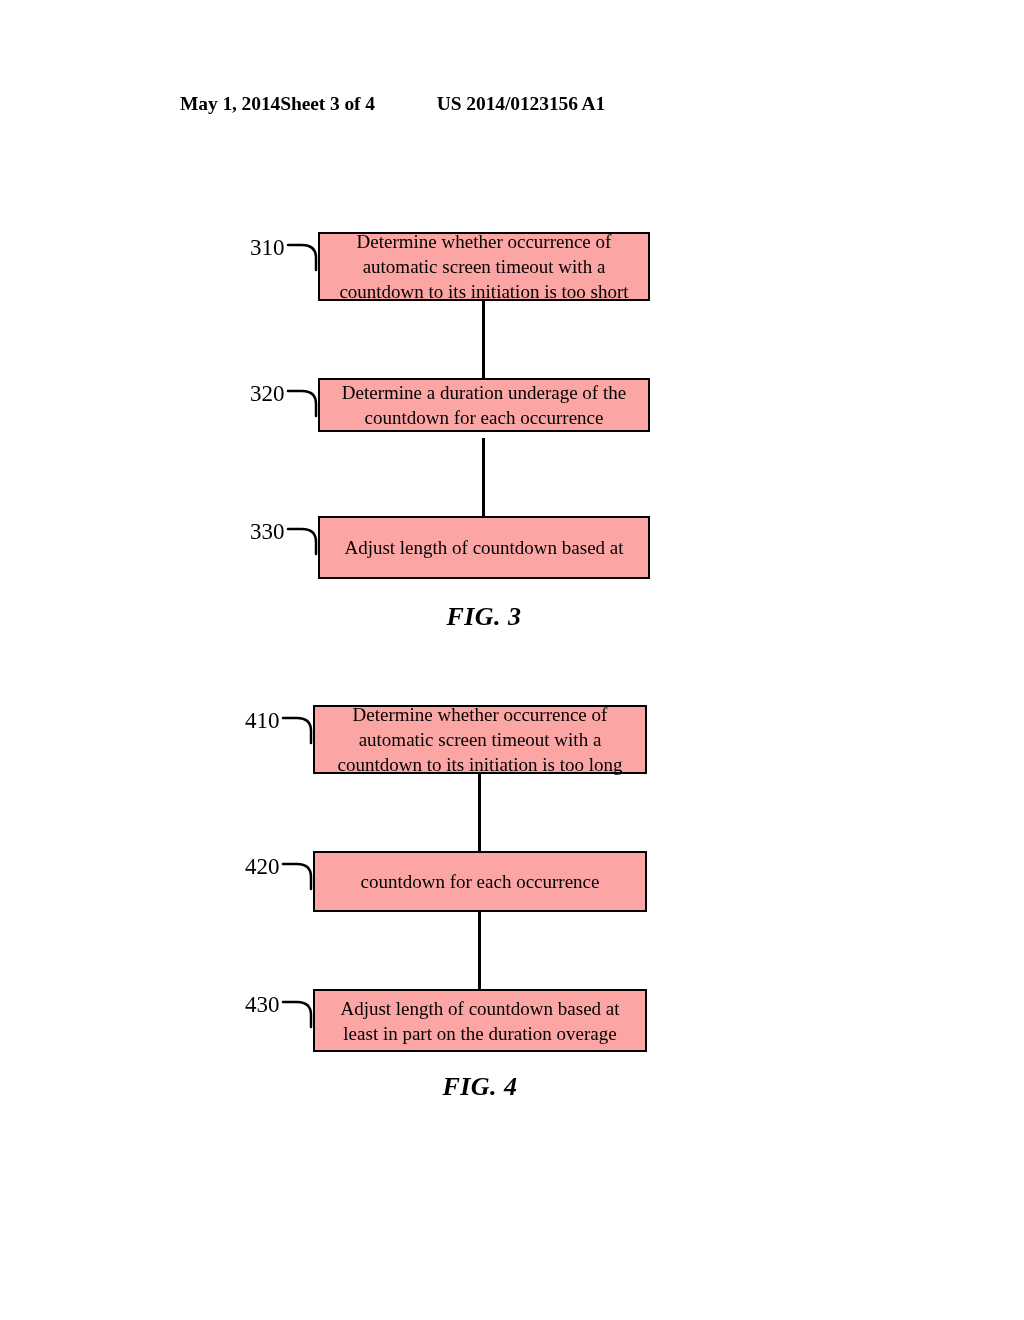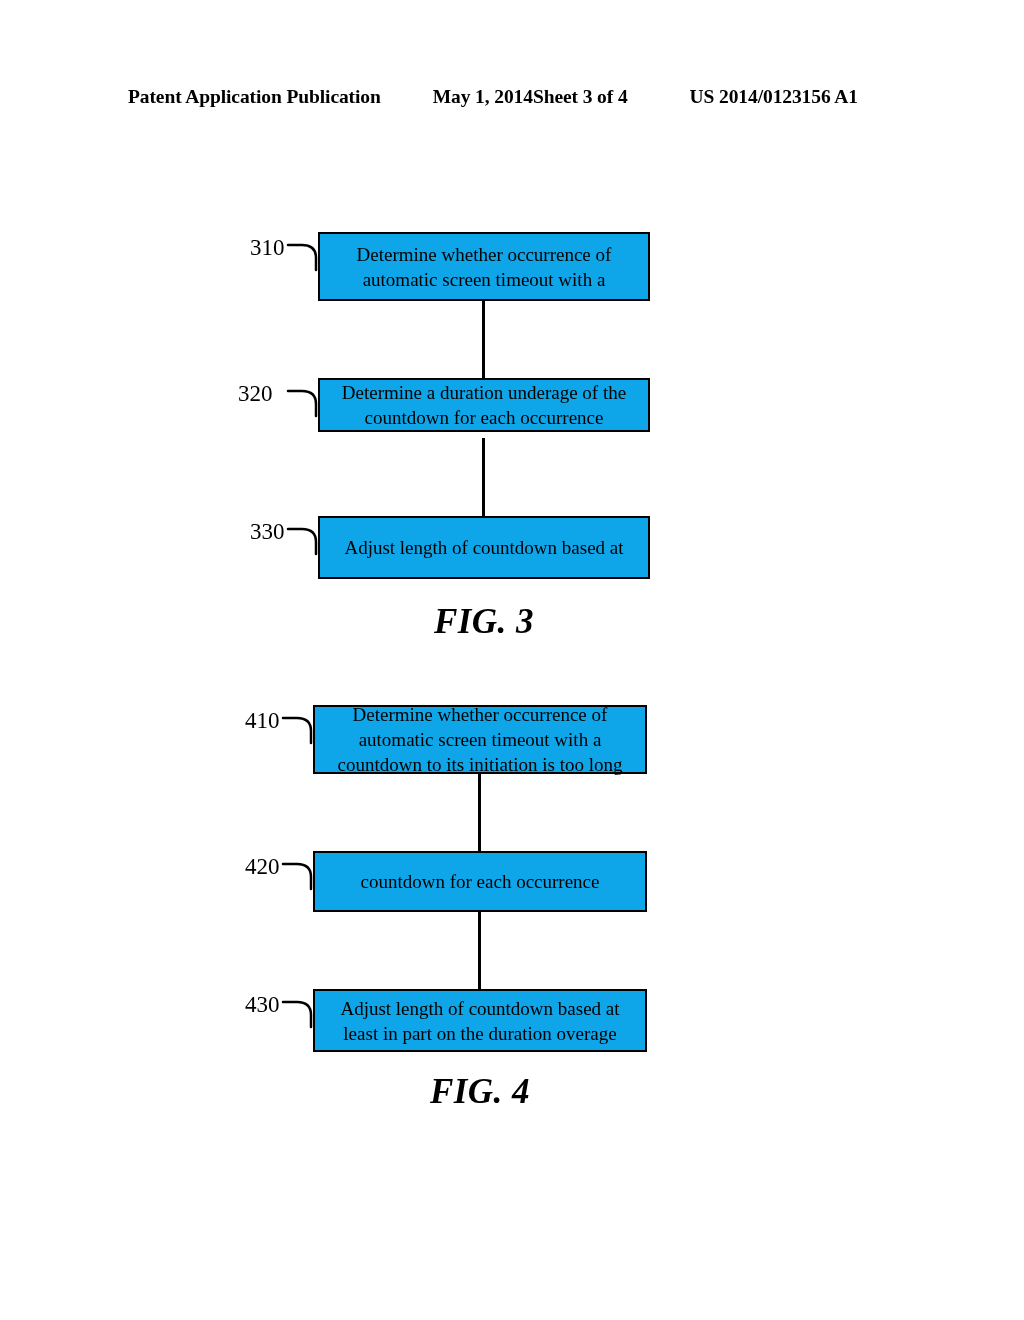--- a/index.html
+++ b/index.html
@@ -26,35 +26,35 @@
     display: flex;
     align-items: baseline;
     font-size: 19.5px;
     font-weight: bold;
     letter-spacing: -0.1px;
     white-space: nowrap;
   }
   .hdr-title { }
   .hdr-date  { margin-left: 52px; }
   .hdr-sheet { }
-  .hdr-pub   { margin-left: 62px; }
+  .hdr-pub   { margin-left: 62px; margin-top: 7px; }
 
   
   .flowchart {
     position: absolute;
   }
   #flow-3 { left: 0; top: 0; width: 1024px; height: 660px; }
   #flow-4 { left: 0; top: 0; width: 1024px; height: 1130px; }
 
   
   .fc-box {
     position: absolute;
     box-sizing: border-box;
     border: 2.5px solid #000000;
-    background: #0ea5e9;
+    background: #fca5a5;
     display: flex;
     flex-direction: column;
     align-items: center;
     justify-content: center;
     text-align: center;
     font-size: 19px;
     line-height: 25px;
     z-index: 3;
   }
   .fc-box .ln {
@@ -80,57 +80,57 @@
   }
   .leader {
     position: absolute;
     z-index: 4;
     overflow: visible;
   }
 
   
   .fig-caption {
     position: absolute;
-    font-size: 35px;
+    font-size: 26px;
     font-weight: bold;
     font-style: italic;
     letter-spacing: 0.5px;
     white-space: nowrap;
     text-align: center;
   }
 </style>
 </head>
 <body>
 
 <div class="page-header">
-  <span class="hdr-title">Patent Application Publication</span>
   <span class="hdr-date">May 1, 2014</span>
   <span class="hdr-sheet">Sheet 3 of 4</span>
   <span class="hdr-pub">US 2014/0123156 A1</span>
 </div>
 
 <div class="flowchart" id="flow-3">
 
   <div class="connector" style="left:482px; top:298px; height:82px;"></div>
   <div class="connector" style="left:482px; top:438px; height:80px;"></div>
 
   <div class="fc-box" style="left:318px; top:232px; width:332px; height:69px;">
     <span class="ln">Determine whether occurrence of</span>
     <span class="ln">automatic screen timeout with a</span>
+    <span class="ln">countdown to its initiation is too short</span>
   </div>
   <div class="ref-num" style="left:250px; top:238px;">310</div>
   <svg class="leader" style="left:288px; top:238px;" width="36" height="36" viewBox="0 0 36 36">
     <path d="M0,7 L14,7 C24,7 28,12 28,20 L28,32" fill="none" stroke="#000000" stroke-width="2.5" stroke-linecap="round"></path>
   </svg>
 
   <div class="fc-box" style="left:318px; top:378px; width:332px; height:54px;">
     <span class="ln">Determine a duration underage of the</span>
     <span class="ln">countdown for each occurrence</span>
   </div>
-  <div class="ref-num" style="left:238px; top:384px;">320</div>
+  <div class="ref-num" style="left:250px; top:384px;">320</div>
   <svg class="leader" style="left:288px; top:384px;" width="36" height="36" viewBox="0 0 36 36">
     <path d="M0,7 L14,7 C24,7 28,12 28,20 L28,32" fill="none" stroke="#000000" stroke-width="2.5" stroke-linecap="round"></path>
   </svg>
 
   <div class="fc-box" style="left:318px; top:516px; width:332px; height:63px;">
     <span class="ln">Adjust length of countdown based at</span>
   </div>
   <div class="ref-num" style="left:250px; top:522px;">330</div>
   <svg class="leader" style="left:288px; top:522px;" width="36" height="36" viewBox="0 0 36 36">
     <path d="M0,7 L14,7 C24,7 28,12 28,20 L28,32" fill="none" stroke="#000000" stroke-width="2.5" stroke-linecap="round"></path>

